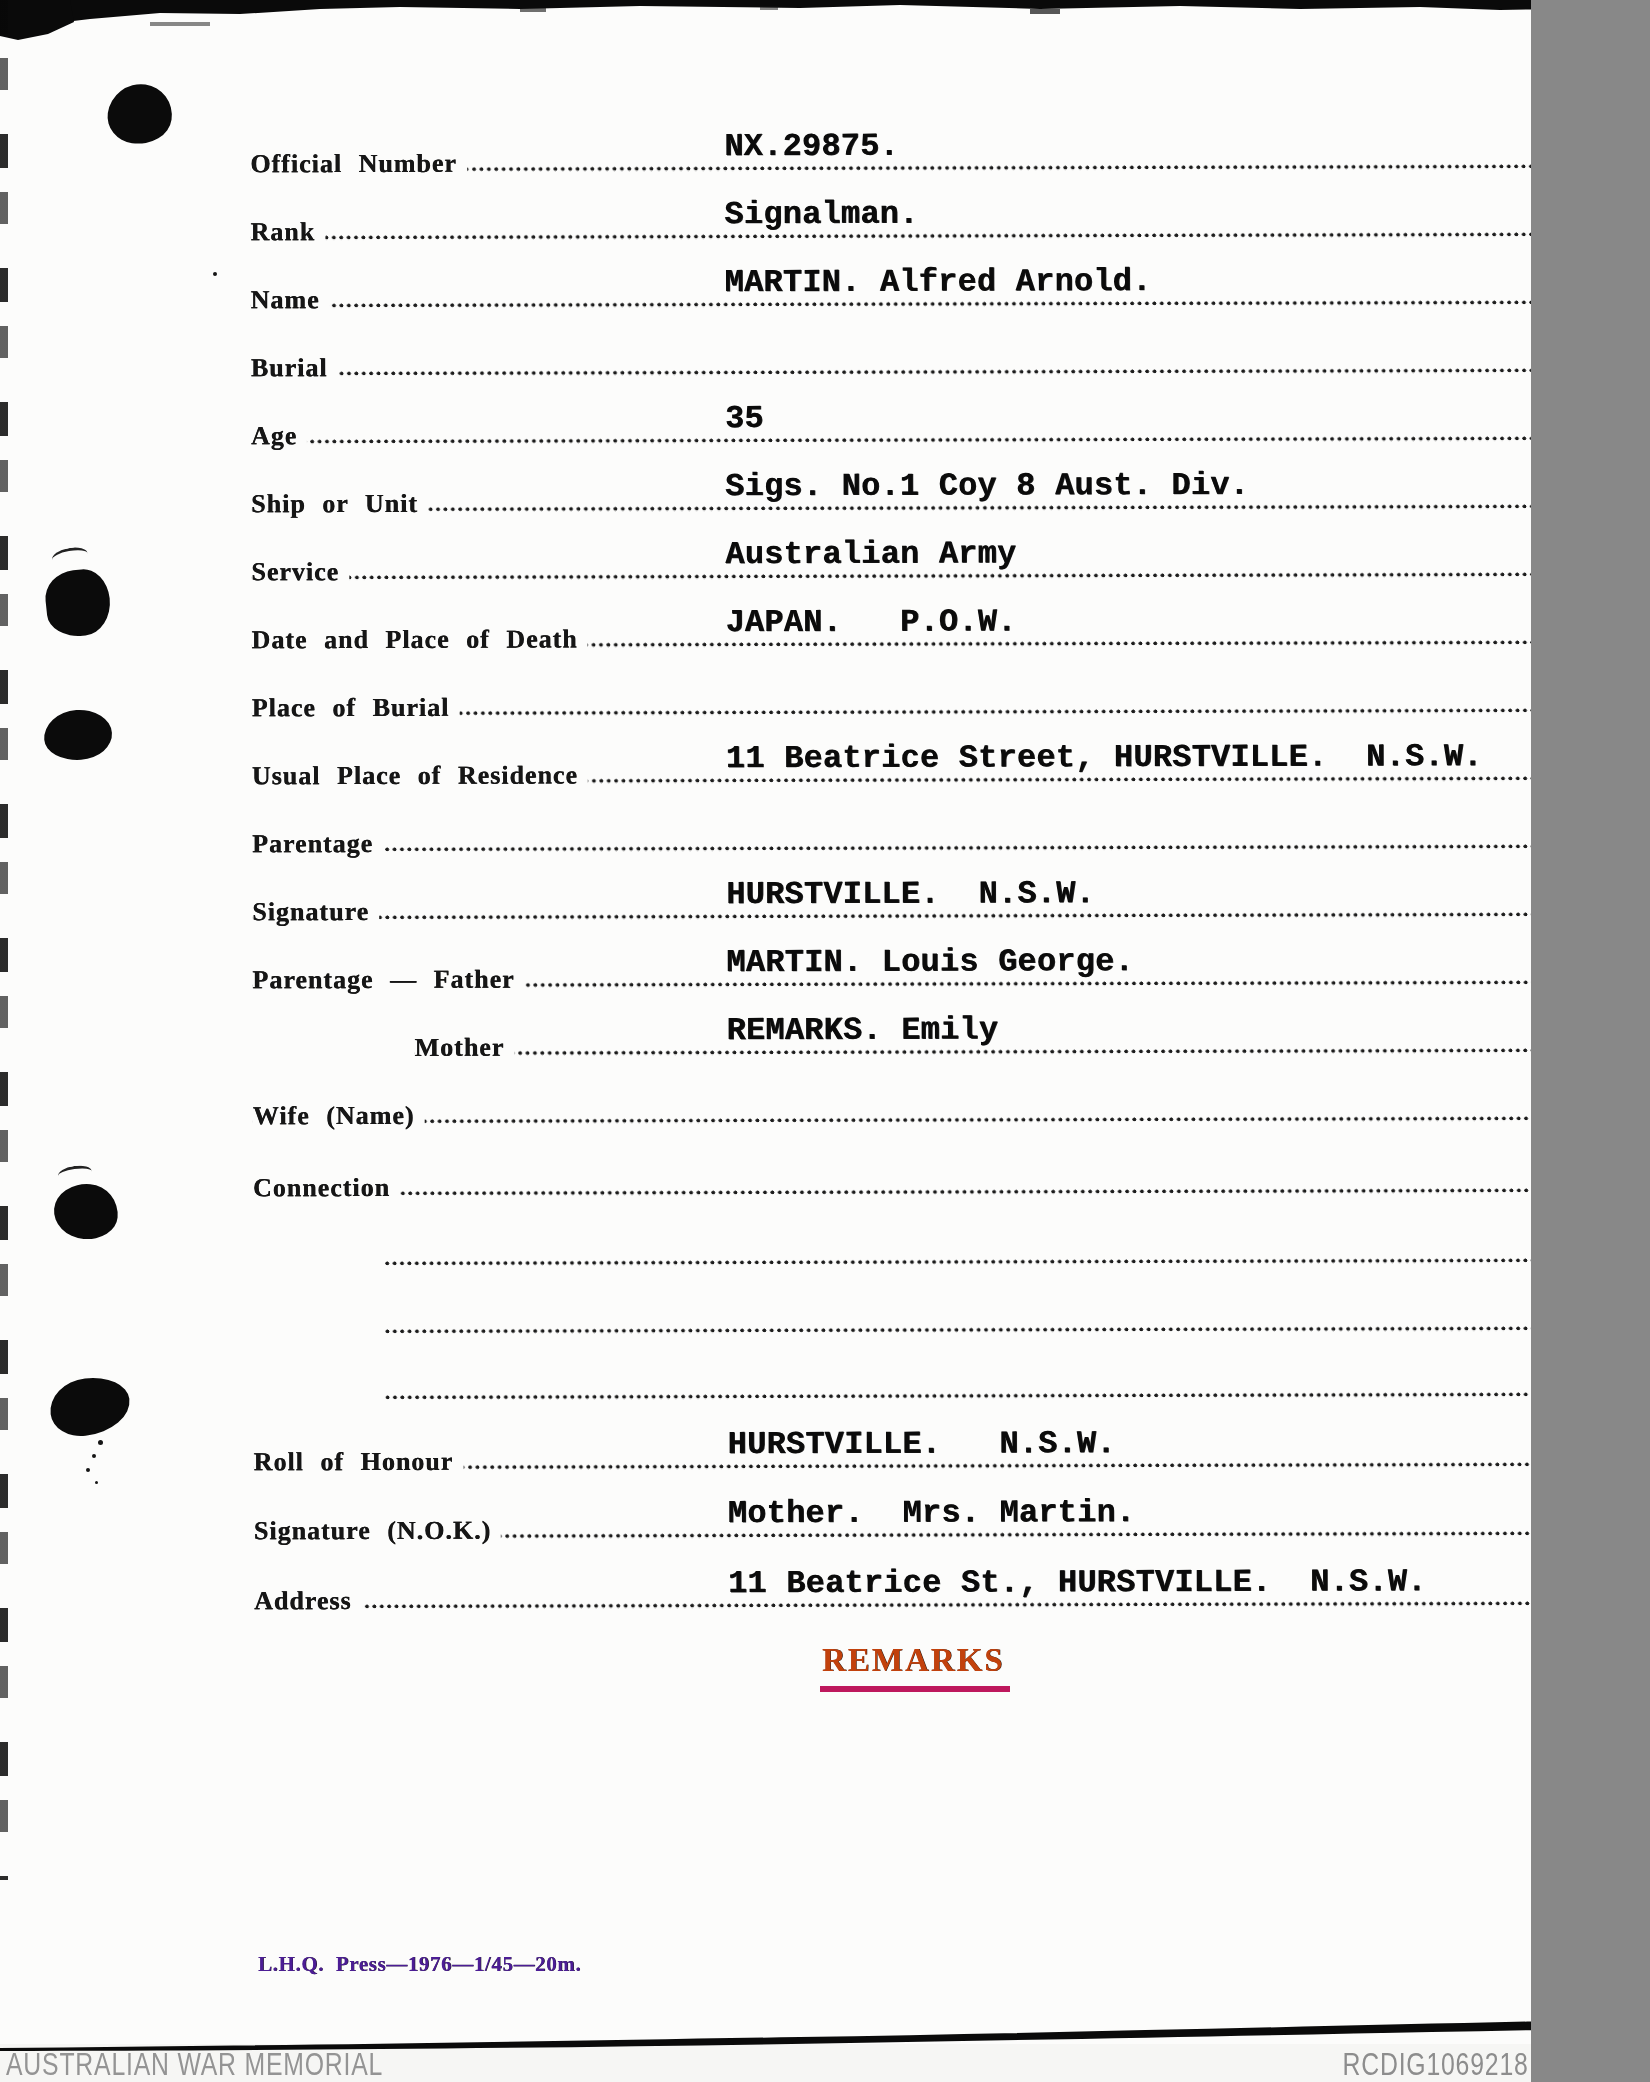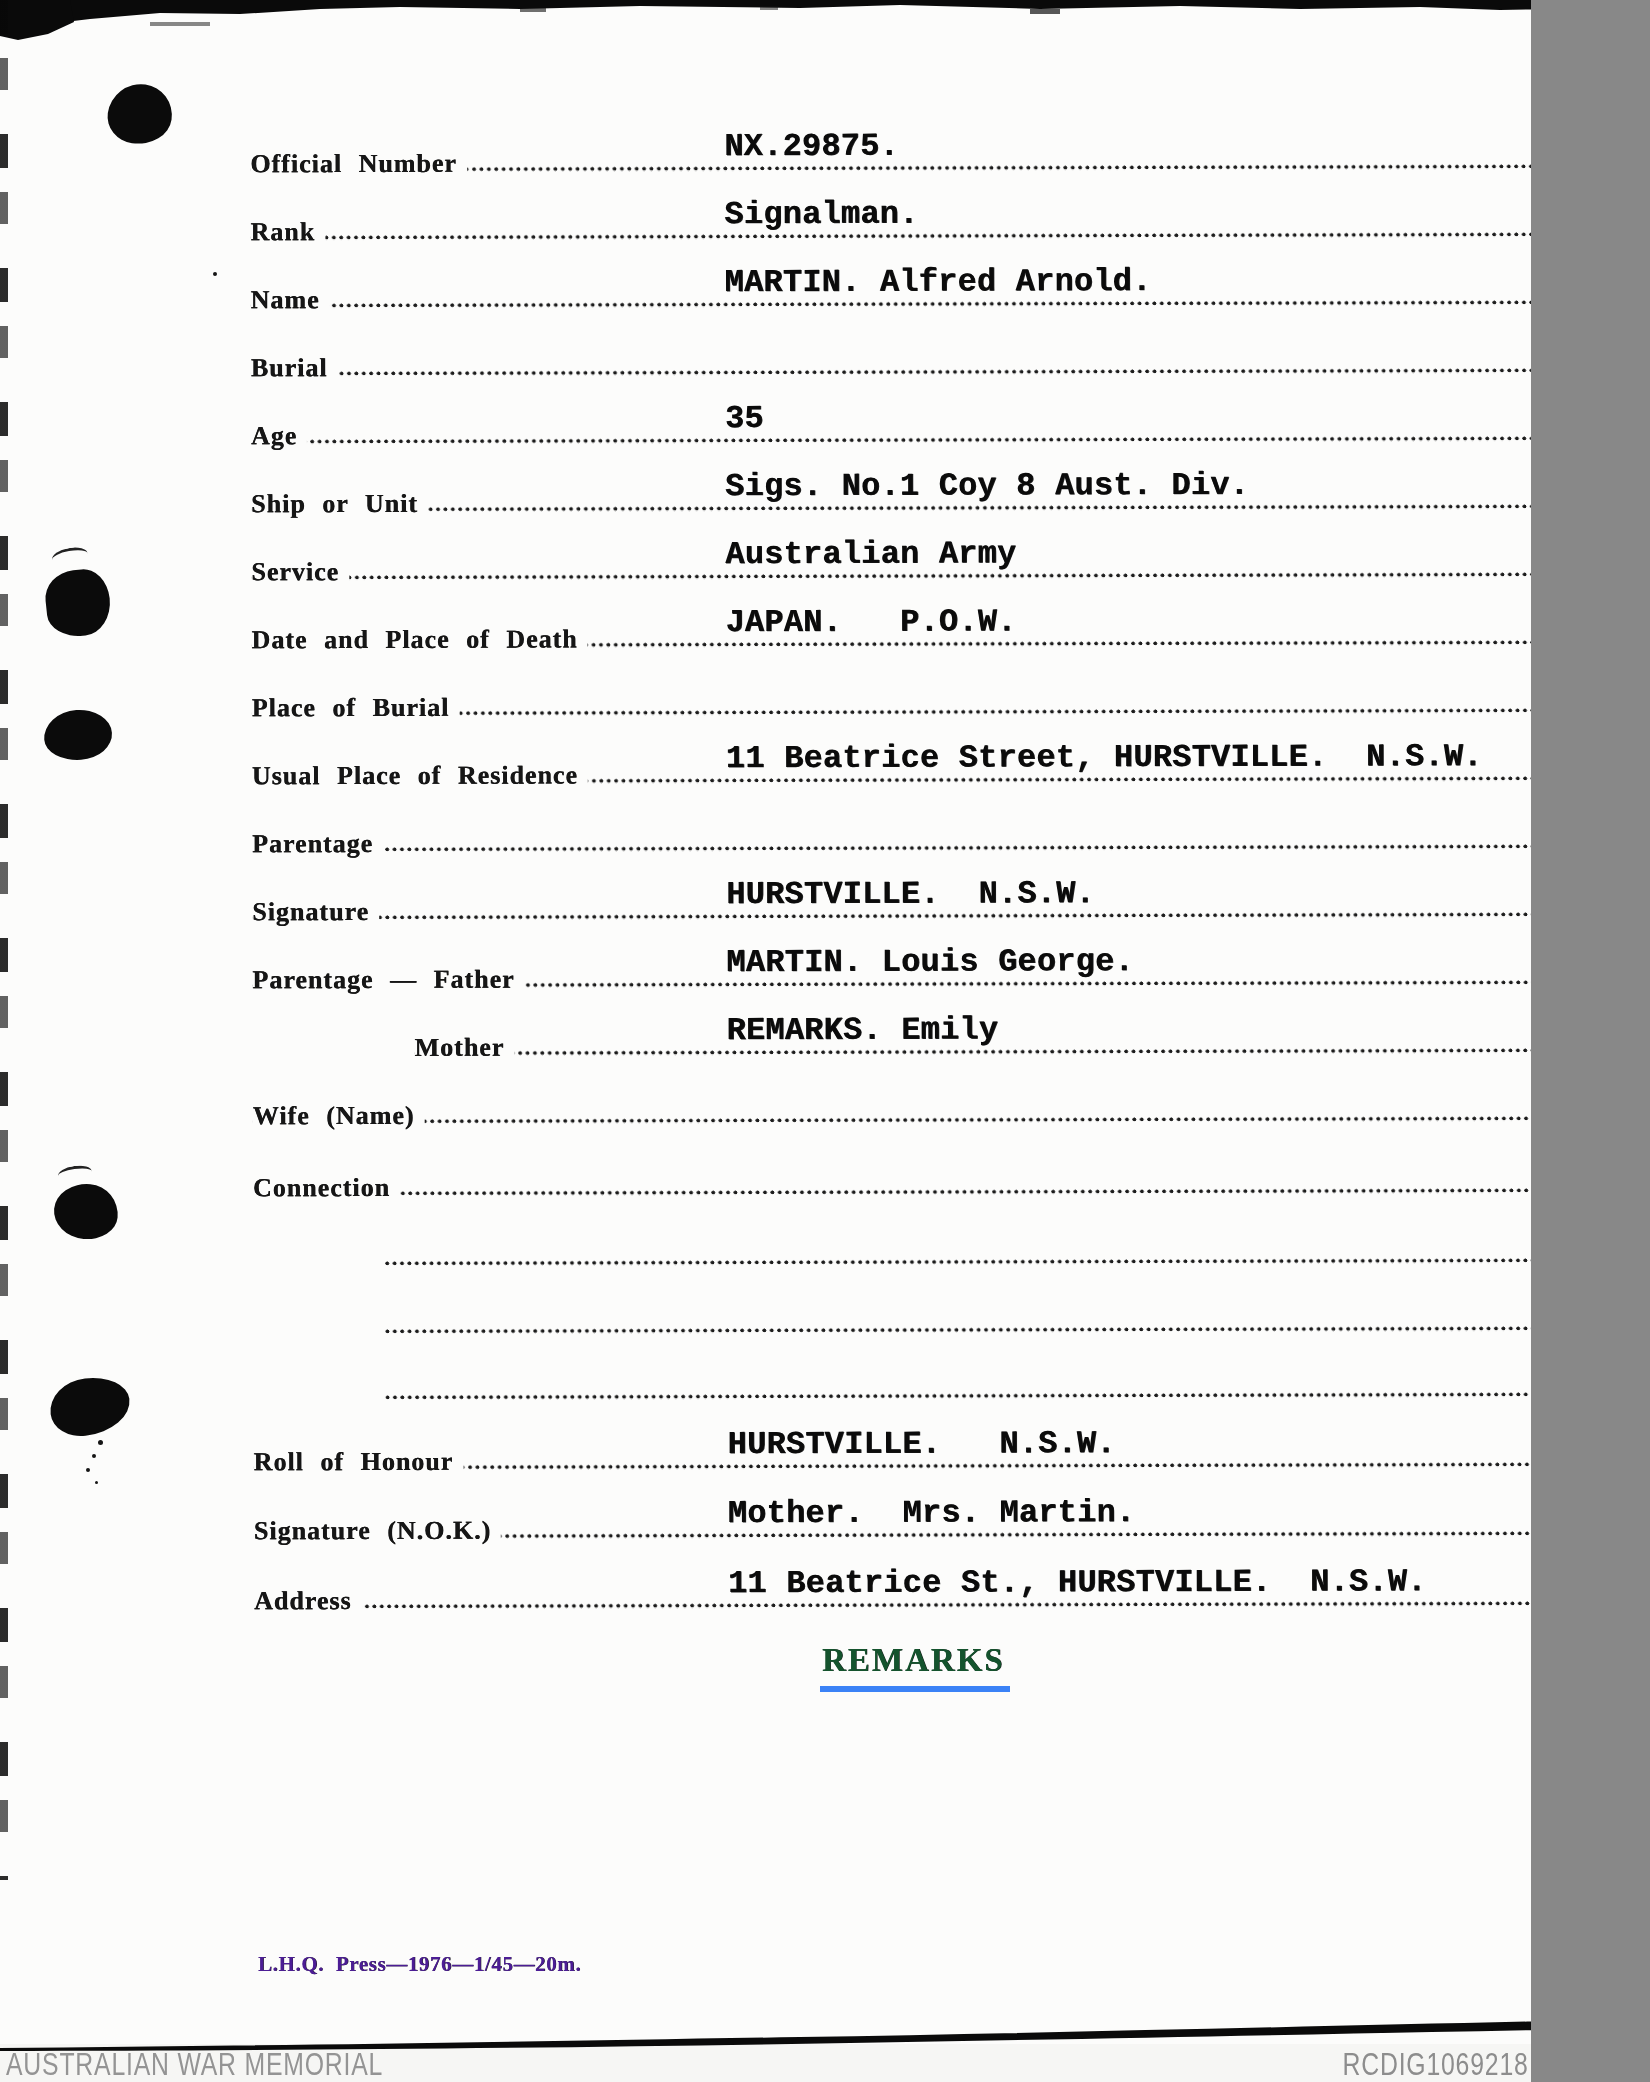--- a/index.html
+++ b/index.html
@@ -20,22 +20,22 @@
           letter-spacing:1px;word-spacing:9px;background:#fcfcfb;padding-right:10px;
           text-shadow:0.4px 0 0 #161616;}
   .row.mother .flabel{left:414px;}
   .fvalue{position:absolute;left:726px;bottom:6px;line-height:1;
           font:bold 32px "Liberation Mono",monospace;color:#0b0b0b;
           white-space:pre;letter-spacing:0.2px;
           text-shadow:0.7px 0.3px 0.5px rgba(0,0,0,0.85);}
 
   
   .remarks{position:absolute;left:820px;top:1642px;
-           font:bold 33px "Liberation Serif",serif;color:#14532d;letter-spacing:2px;
-           border-bottom:6px solid #3b82f6;padding:0 5px 7px 2px;
+           font:bold 33px "Liberation Serif",serif;color:#c2410c;letter-spacing:2px;
+           border-bottom:6px solid #be185d;padding:0 5px 7px 2px;
            text-shadow:0.4px 0 0 #141414;}
   .imprint{position:absolute;left:258px;top:1952px;
            font:bold 21px "Liberation Serif",serif;color:#4c1d95;letter-spacing:0.6px;
            white-space:pre;text-shadow:0.4px 0 0 #1a1a1a;}
 
   
   .footer-band{position:absolute;left:0;top:2044px;width:1650px;height:38px;background:#f6f6f4;}
   .footer-text{position:absolute;top:2049px;line-height:1;color:#949494;
                font-family:"Liberation Sans",sans-serif;font-size:31px;letter-spacing:1px;}
   .footer-left{left:6px;transform:scaleX(0.8);transform-origin:left top;}

